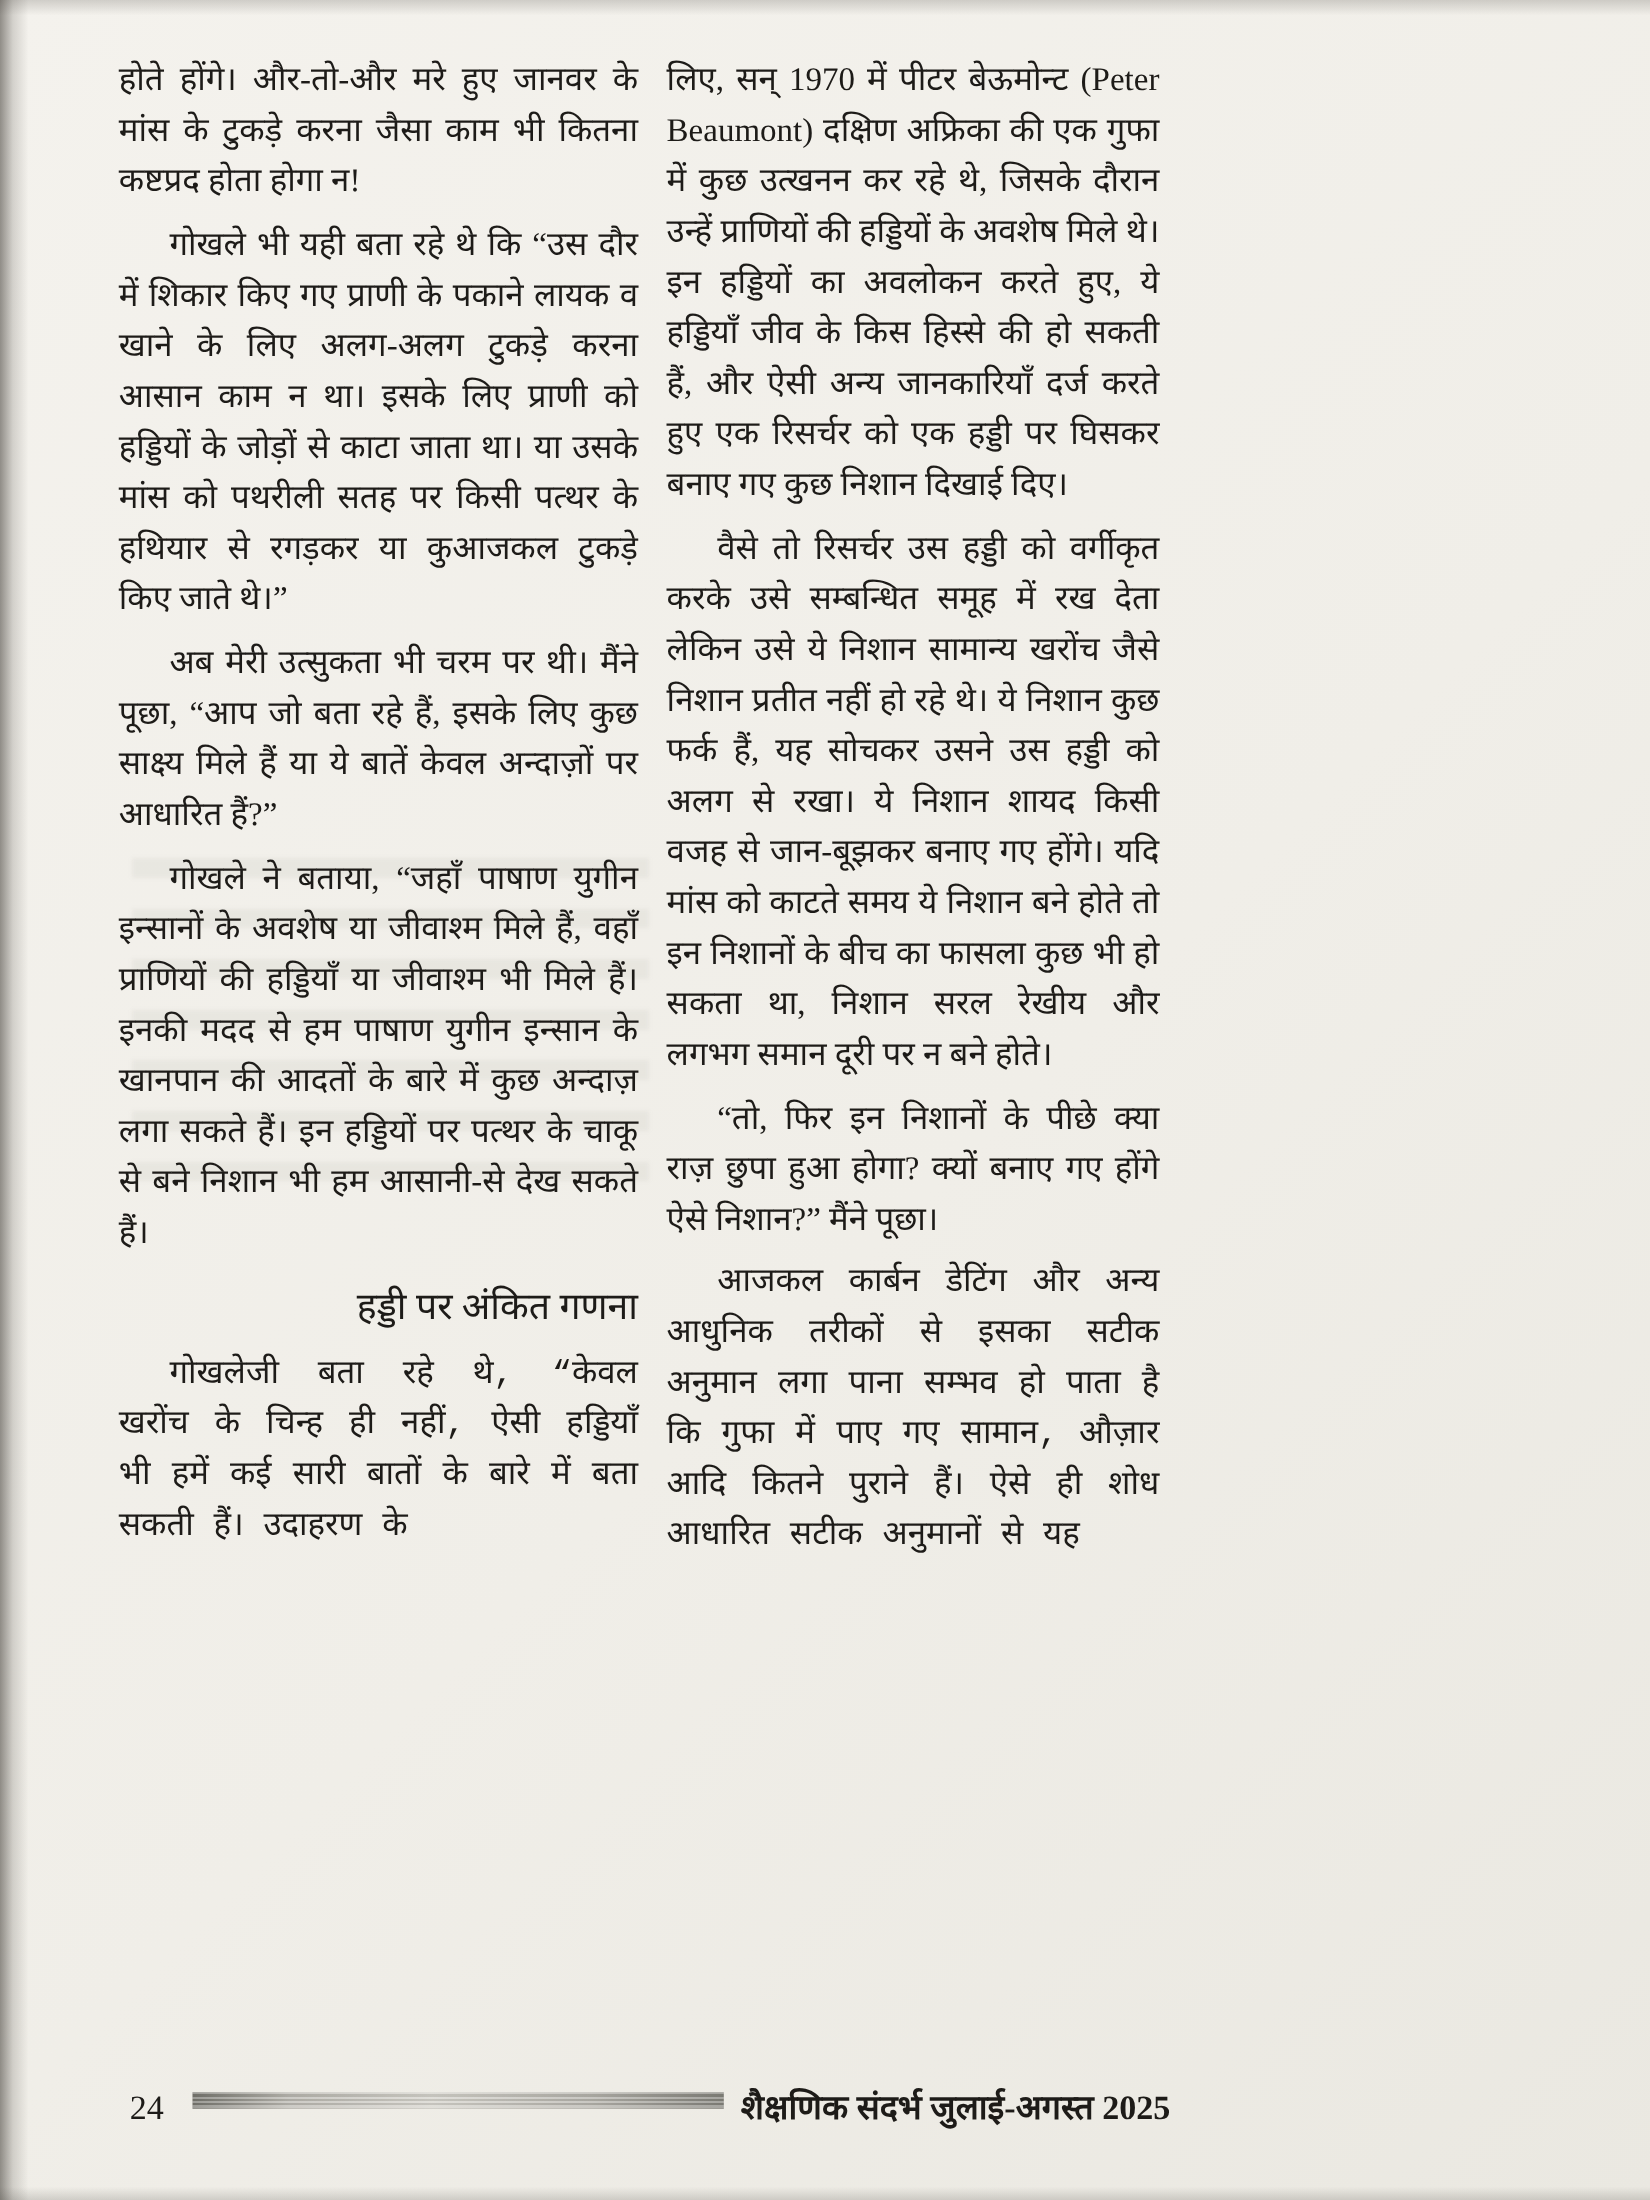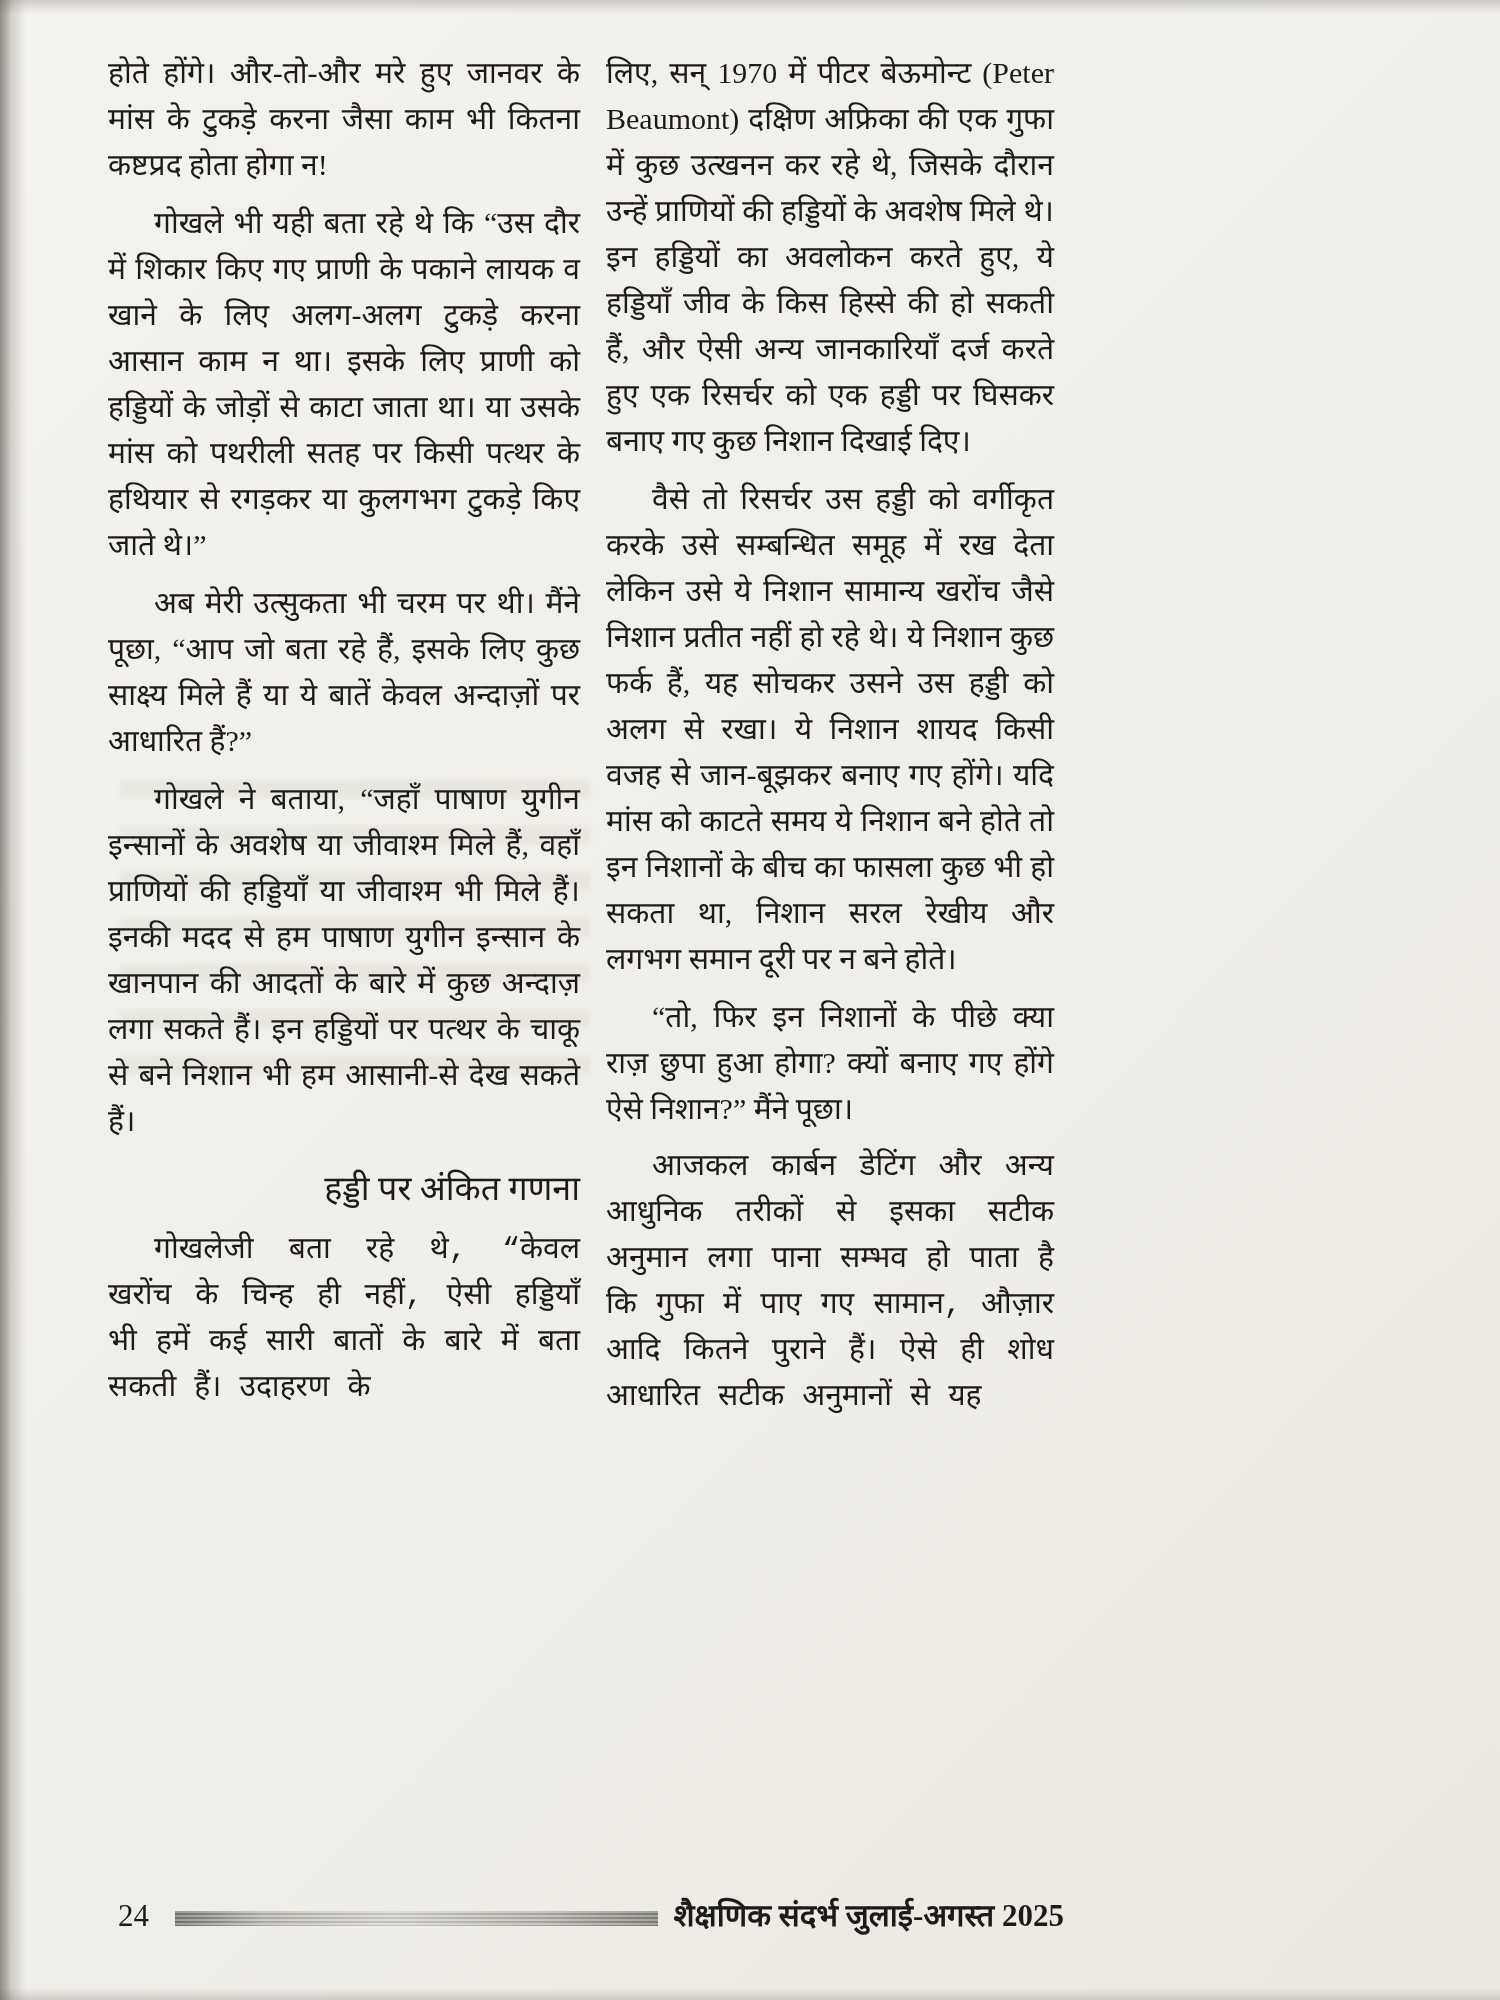--- a/index.html
+++ b/index.html
@@ -68,21 +68,20 @@
     margin: 23px 0 16px 0;
     text-align: right;
   }
 
   .footer {
     position: absolute;
     left: 118px;
     top: 1898px;
     width: 946px;
     display: flex;
-    align-items: center;
   }
   .page-number {
     font-size: 31px;
     line-height: 36px;
     flex: 0 0 auto;
   }
   .footer-bar {
     flex: 1 1 auto;
     height: 15px;
     margin: 4px 16px 0 26px;
@@ -104,21 +103,21 @@
 
   <div class="scan-edge-left"></div>
   <div class="scan-edge-top"></div>
   <div class="scan-edge-bottom"></div>
   <div class="show-through"></div>
 
   <div class="columns">
 
     <div class="col col-left">
       <p>होते होंगे। और-तो-और मरे हुए जानवर के मांस के टुकड़े करना जैसा काम भी कितना कष्टप्रद होता होगा न!</p>
-      <p class="indent">गोखले भी यही बता रहे थे कि “उस दौर में शिकार किए गए प्राणी के पकाने लायक व खाने के लिए अलग-अलग टुकड़े करना आसान काम न था। इसके लिए प्राणी को हड्डियों के जोड़ों से काटा जाता था। या उसके मांस को पथरीली सतह पर किसी पत्थर के हथियार से रगड़कर या कुलगभग टुकड़े किए जाते थे।”</p>
+      <p class="indent">गोखले भी यही बता रहे थे कि “उस दौर में शिकार किए गए प्राणी के पकाने लायक व खाने के लिए अलग-अलग टुकड़े करना आसान काम न था। इसके लिए प्राणी को हड्डियों के जोड़ों से काटा जाता था। या उसके मांस को पथरीली सतह पर किसी पत्थर के हथियार से रगड़कर या कुआजकल टुकड़े किए जाते थे।”</p>
       <p class="indent">अब मेरी उत्सुकता भी चरम पर थी। मैंने पूछा, “आप जो बता रहे हैं, इसके लिए कुछ साक्ष्य मिले हैं या ये बातें केवल अन्दाज़ों पर आधारित हैं?”</p>
       <p class="indent">गोखले ने बताया, “जहाँ पाषाण युगीन इन्सानों के अवशेष या जीवाश्म मिले हैं, वहाँ प्राणियों की हड्डियाँ या जीवाश्म भी मिले हैं। इनकी मदद से हम पाषाण युगीन इन्सान के खानपान की आदतों के बारे में कुछ अन्दाज़ लगा सकते हैं। इन हड्डियों पर पत्थर के चाकू से बने निशान भी हम आसानी-से देख सकते हैं।</p>
       <h2 class="section-heading">हड्डी पर अंकित गणना</h2>
       <p class="indent">गोखलेजी बता रहे थे, “केवल खरोंच के चिन्ह ही नहीं, ऐसी हड्डियाँ भी हमें कई सारी बातों के बारे में बता सकती हैं। उदाहरण के</p>
     </div>
 
     <div class="col col-right">
       <p>लिए, सन् 1970 में पीटर बेऊमोन्ट (Peter Beaumont) दक्षिण अफ्रिका की एक गुफा में कुछ उत्खनन कर रहे थे, जिसके दौरान उन्हें प्राणियों की हड्डियों के अवशेष मिले थे। इन हड्डियों का अवलोकन करते हुए, ये हड्डियाँ जीव के किस हिस्से की हो सकती हैं, और ऐसी अन्य जानकारियाँ दर्ज करते हुए एक रिसर्चर को एक हड्डी पर घिसकर बनाए गए कुछ निशान दिखाई दिए।</p>
       <p class="indent">वैसे तो रिसर्चर उस हड्डी को वर्गीकृत करके उसे सम्बन्धित समूह में रख देता लेकिन उसे ये निशान सामान्य खरोंच जैसे निशान प्रतीत नहीं हो रहे थे। ये निशान कुछ फर्क हैं, यह सोचकर उसने उस हड्डी को अलग से रखा। ये निशान शायद किसी वजह से जान-बूझकर बनाए गए होंगे। यदि मांस को काटते समय ये निशान बने होते तो इन निशानों के बीच का फासला कुछ भी हो सकता था, निशान सरल रेखीय और लगभग समान दूरी पर न बने होते।</p>
       <p class="indent">“तो, फिर इन निशानों के पीछे क्या राज़ छुपा हुआ होगा? क्यों बनाए गए होंगे ऐसे निशान?” मैंने पूछा।</p>

